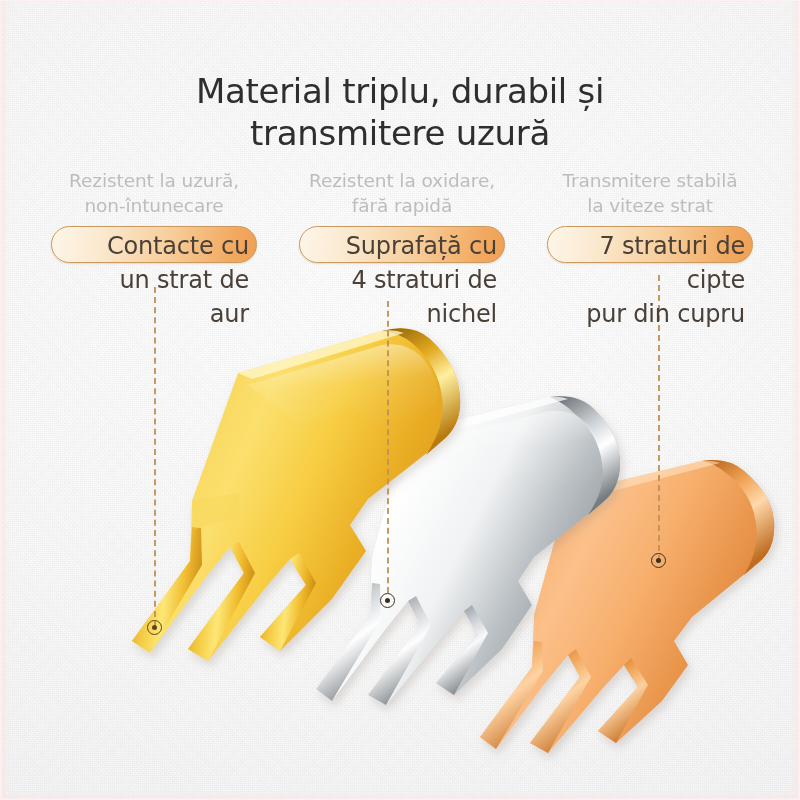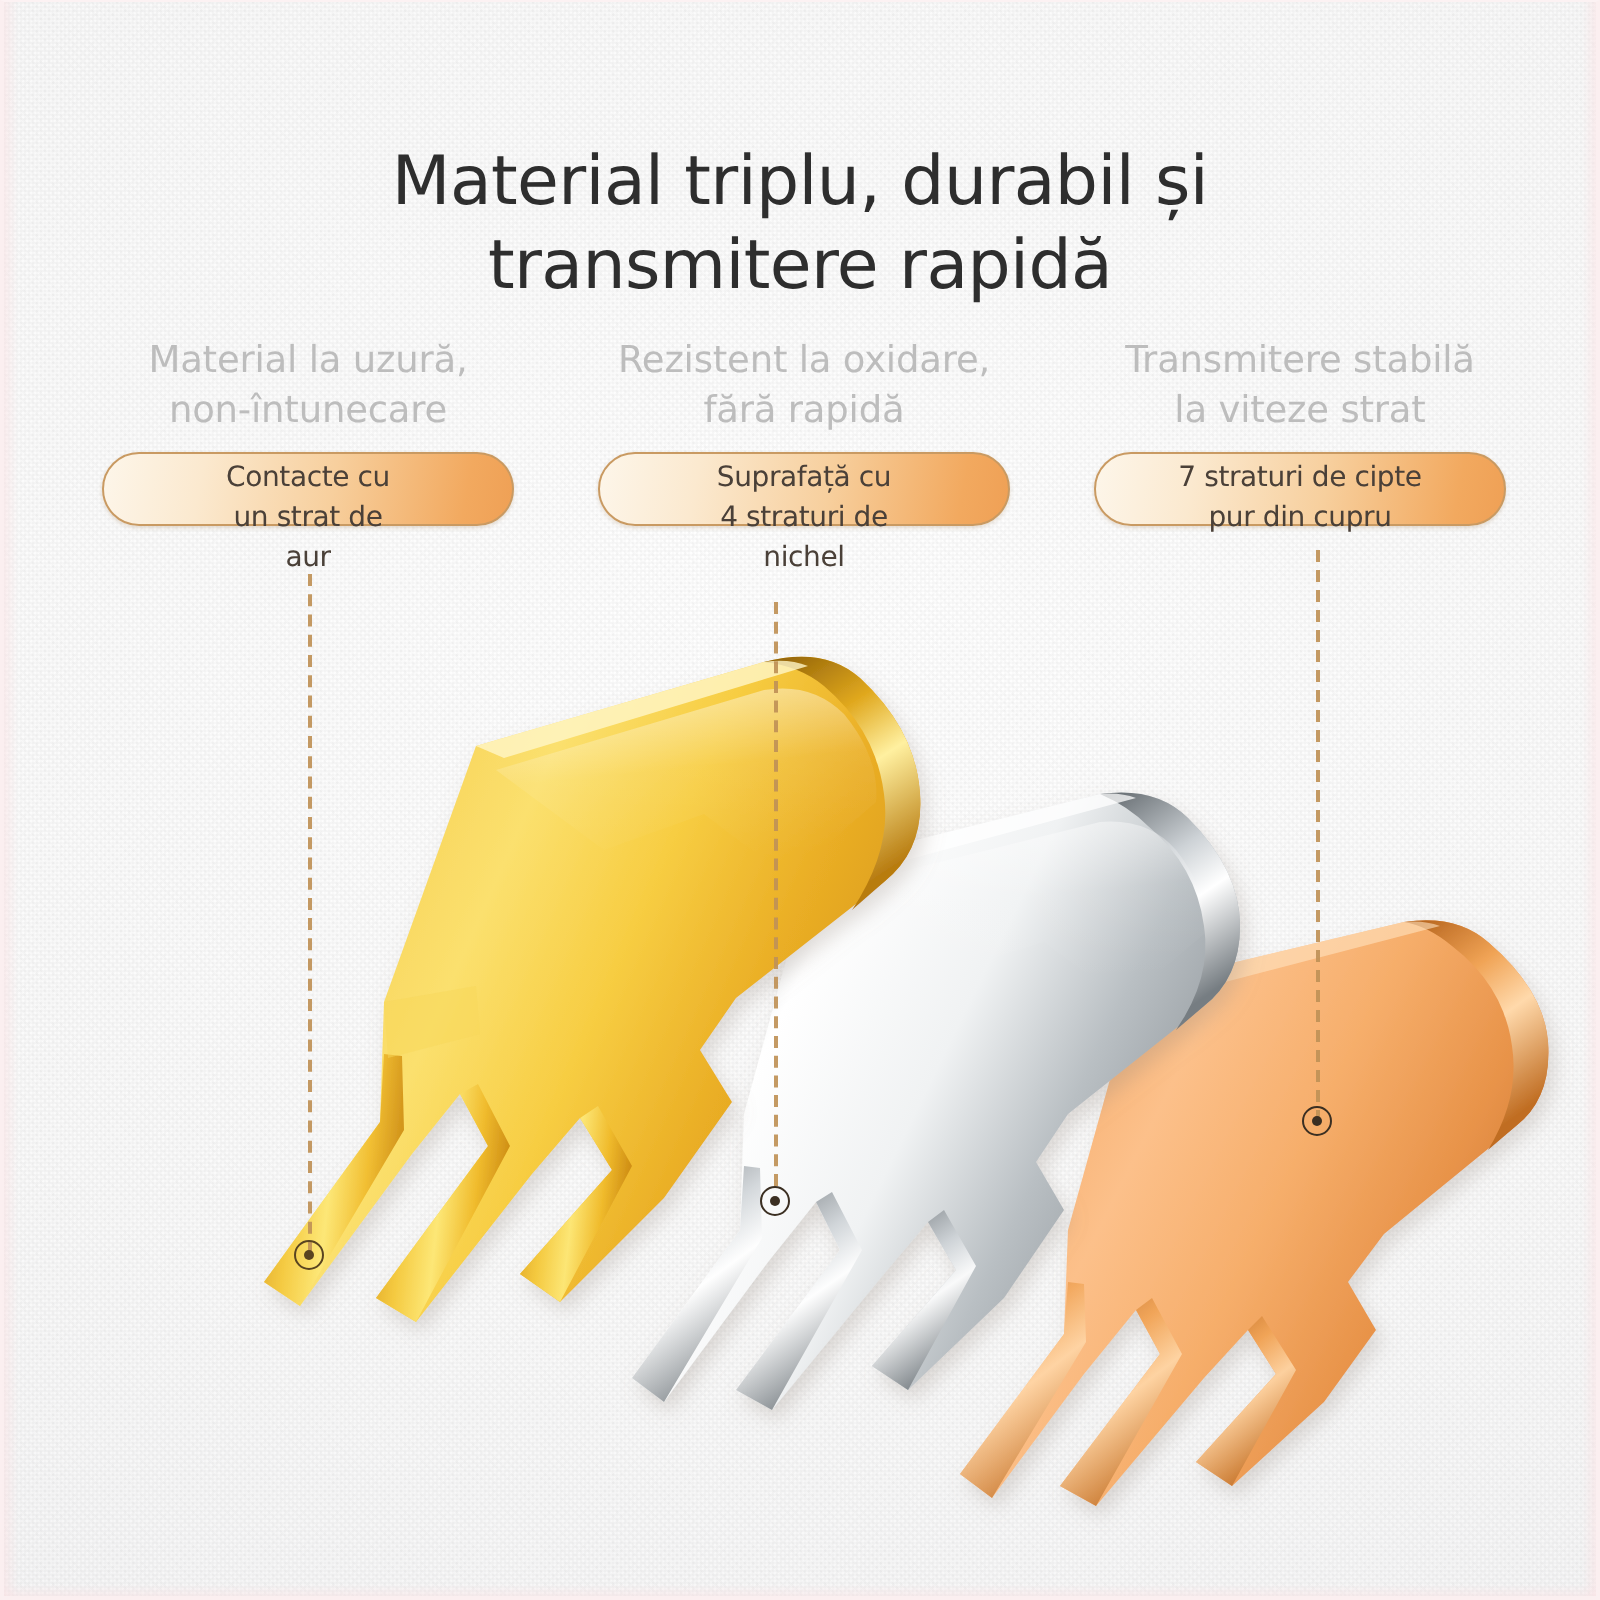--- a/index.html
+++ b/index.html
@@ -114,25 +114,25 @@
     box-shadow: 0 1px 2px rgba(160,120,70,.22);
     box-sizing: border-box;
   }
   .pill-text {
     position: absolute;
     left: 50%;
     top: 3px;
     transform: translateX(-50%);
     width: 190px;
     color: #4a4038;
-    font-size: 14px;
+    font-size: 24px;
     line-height: 1.41;
     letter-spacing: -0.2px;
     white-space: pre-line;
-    text-align: center;
+    text-align: right;
   }
 
   
   .leader {
     position: absolute;
     width: 0;
     border-left: 2px dashed #c09257;
     z-index: 20;
     opacity: .92;
   }
@@ -368,27 +368,27 @@
   <div class="leader l1"></div>
   <div class="leader l2"></div>
   <div class="leader l3"></div>
 
   <div class="marker m1"></div>
   <div class="marker m2"></div>
   <div class="marker m3"></div>
 
   <h1 class="headline">
     <span class="hl-line">Material triplu, durabil și</span>
-    <span class="hl-line">transmitere rapidă</span>
+    <span class="hl-line">transmitere uzură</span>
   </h1>
 
   <div class="callouts">
 
     <div class="callout c1">
-      <p class="sub">Material la uzură,
+      <p class="sub">Rezistent la uzură,
 non-întunecare</p>
       <div class="pill">
         <span class="pill-text">Contacte cu
 un strat de
 aur</span>
       </div>
     </div>
 
     <div class="callout c2">
       <p class="sub">Rezistent la oxidare,

